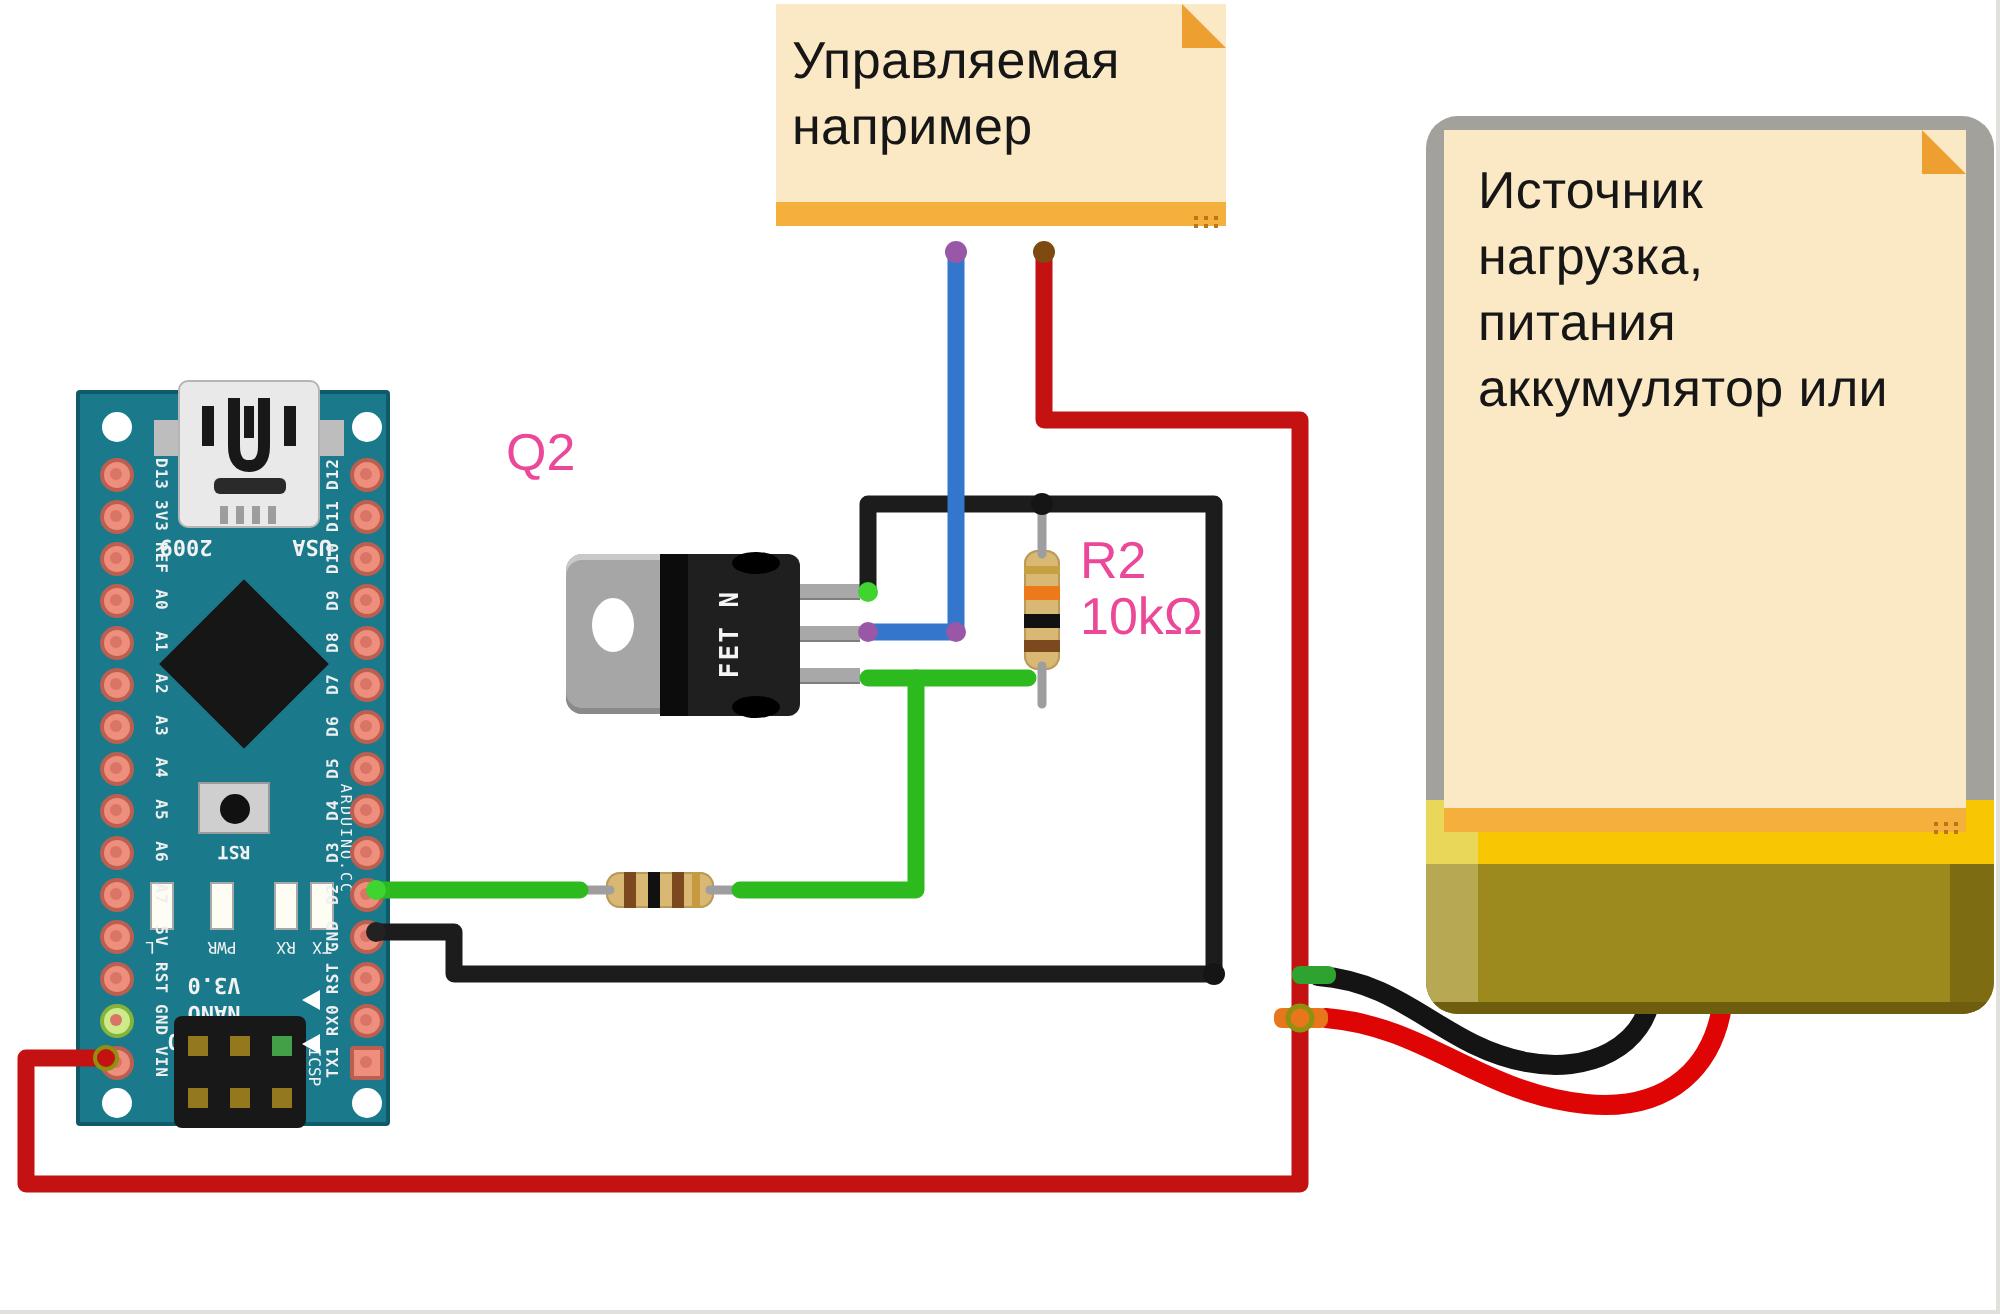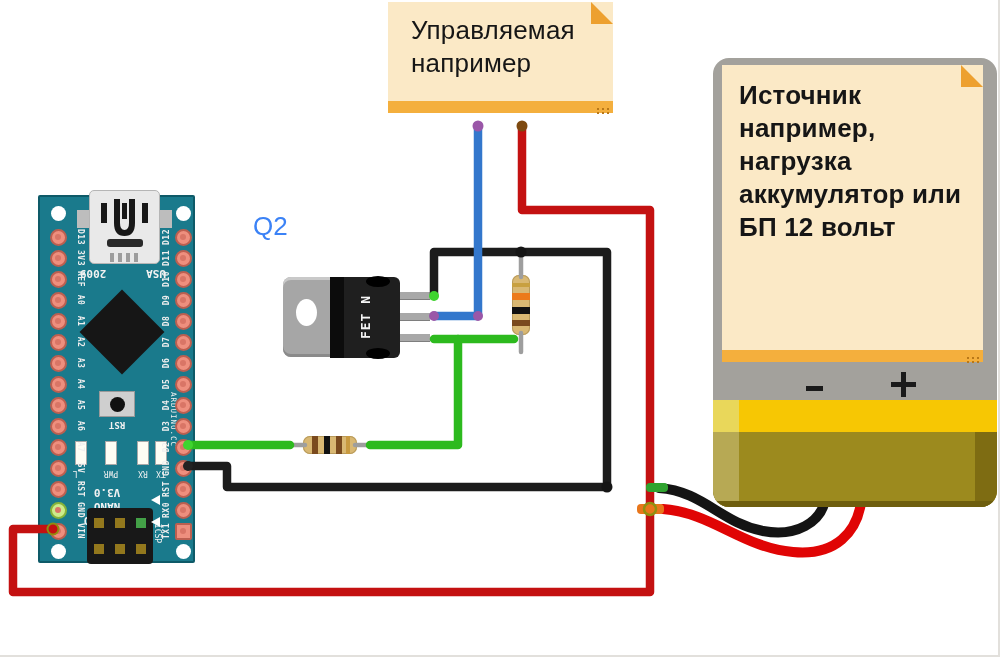--- a/index.html
+++ b/index.html
@@ -71,21 +71,21 @@
   .fet-body{position:absolute;left:330px;top:277px;width:70px;height:81px;background:#1f1f1f;border-radius:0 6px 6px 0;
             box-shadow:inset 14px 0 0 #0c0c0c;}
   .fet-bump{position:absolute;width:24px;height:11px;background:#000;border-radius:50%;}
   .fet-lead{position:absolute;left:398px;width:32px;height:7px;background:#a8a8a8;border-bottom:1px solid #7e7e7e;}
   .fet-mark{position:absolute;left:330px;top:282px;width:70px;height:70px;color:#f5f5f5;
             font:bold 13px "DejaVu Sans Mono",monospace;letter-spacing:1px;
             display:flex;align-items:center;justify-content:center;transform:rotate(-90deg);}
   .res-body{position:absolute;background:var(--res-tan);border-radius:7px;box-shadow:inset 0 0 0 1px #b89a5a;}
   .band{position:absolute;}
 
-  .complabel{position:absolute;color:#3b82f6;font-size:26px;line-height:28px;}
+  .complabel{position:absolute;color:#ec4899;font-size:26px;line-height:28px;}
   .watermark{position:absolute;left:853px;top:610px;font-family:"DejaVu Sans",sans-serif;
              font-size:37px;color:var(--watermark);letter-spacing:.5px;}
 
   
   .wire{fill:none;stroke-linecap:round;stroke-linejoin:round;}
   .w-green{stroke:var(--wire-green);stroke-width:8.5px;}
   .w-black{stroke:var(--wire-black);stroke-width:8.5px;}
   .w-blue{stroke:var(--wire-blue);stroke-width:8.5px;}
   .w-red{stroke:var(--wire-red);stroke-width:8.5px;}
   .w-lead{stroke:#9e9e9e;stroke-width:4.5px;}
@@ -109,32 +109,31 @@
   <div class="bat-plus-v"></div>
   <div class="bat-yellow">
       <div class="hi"></div>
     </div>
   <div class="bat-olive">
     <div class="hi"></div>
       <div class="dk"></div>
       <div class="edge"></div>
   </div>
 
-  <div class="note" style="left:722px;top:65px;width:261px;height:297px;font-weight:bold;">
+  <div class="note" style="left:722px;top:65px;width:261px;height:351px;">
     <div class="note-inner cut" style="background:var(--note-body);"></div>
     <div class="fold"></div>
     <div class="strip">
         <div class="grip"></div>
       </div>
     <div class="note-text" style="left:17px;top:14px;width:238px;">
       <div>Источник</div>
-      <div>например,</div>
-      <div>нагрузка</div>
+      <div>нагрузка,</div>
+      <div>питания</div>
       <div>аккумулятор или</div>
-      <div>БП 12 вольт</div>
     </div>
   </div>
 
   <div id="board">
     <div class="hole" style="left:10.5px;top:8.5px;"></div>
     <div class="hole" style="left:135.5px;top:8.5px;"></div>
     <div class="hole" style="left:10.5px;top:346.5px;"></div>
     <div class="hole" style="left:135.5px;top:346.5px;"></div>
 
     <div class="usb-flange" style="left:37px;"></div>
@@ -300,23 +299,27 @@
     <circle cx="188" cy="466" r="5" fill="#222"></circle>
     <circle cx="53" cy="529" r="5.5" fill="var(--wire-red)" stroke="var(--cap-olive-ring)" stroke-width="2"></circle>
   </svg>
 
   <div class="note" style="left:388px;top:2px;width:225px;height:111px;">
     <div class="note-inner cut" style="background:var(--note-body);"></div>
     <div class="fold"></div>
     <div class="strip">
         <div class="grip"></div>
       </div>
-    <div class="note-text" style="left:23px;top:12px;width:200px;">
+    <div class="note-text" style="left:8px;top:12px;width:200px;">
       <div>Управляемая</div>
       <div>например</div>
     </div>
   </div>
 
   <div class="complabel" style="left:253px;top:212px;">
     <div>Q2</div>
   </div>
+  <div class="complabel" style="left:540px;top:266px;">
+    <div>R2</div>
+    <div>10kΩ</div>
+  </div>
 
 </div>
 
 </body></html>

